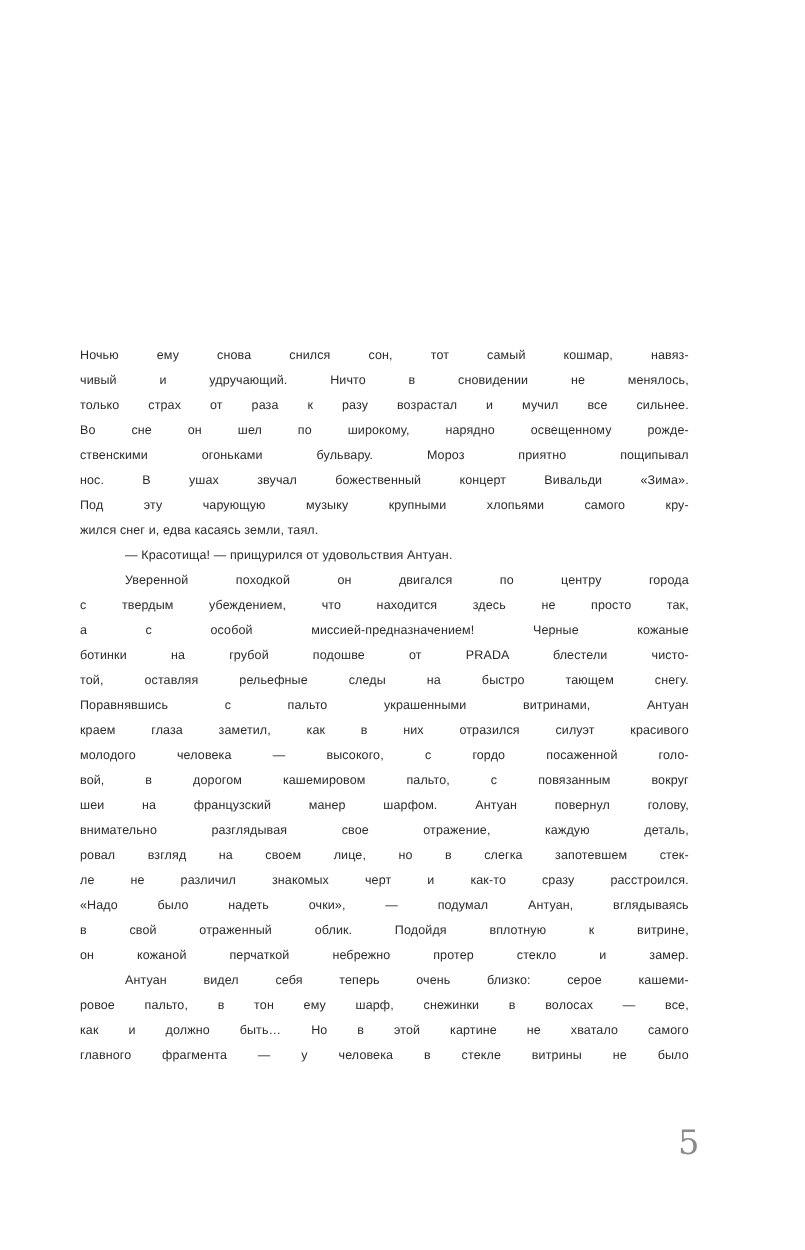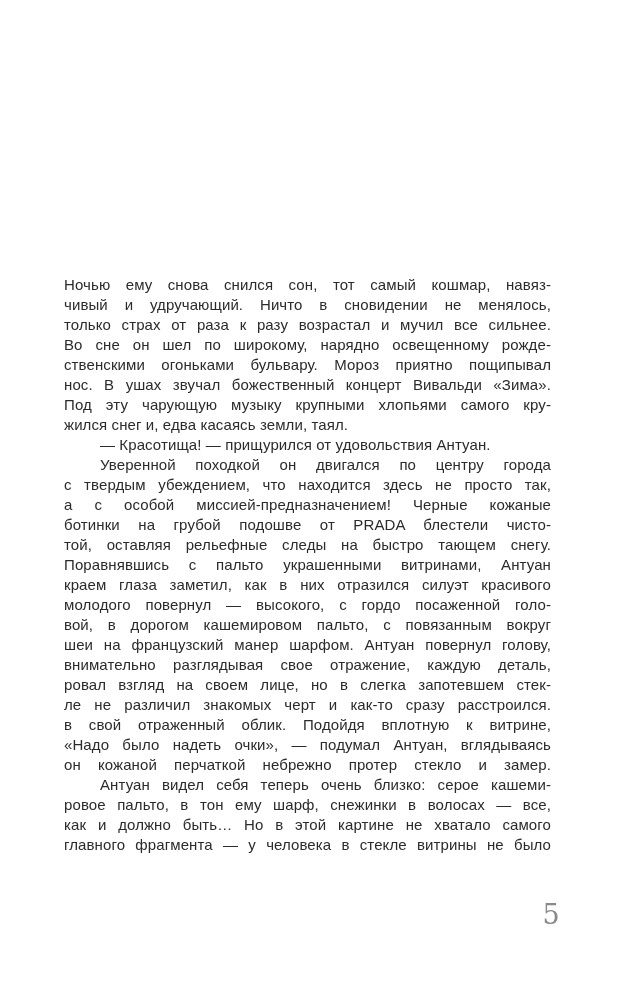--- a/index.html
+++ b/index.html
@@ -15,21 +15,21 @@
     background: var(--bg);
     position: relative;
     overflow: hidden;
     font-family: "Liberation Sans", sans-serif;
   }
   .text-block {
     position: absolute;
     left: 64px;
     top: 275px;
     width: 487px;
-    font-size: 15px;
+    font-size: 10px;
     line-height: 20px;
     color: var(--text);
     letter-spacing: 0.1px;
   }
   .para { margin: 0; padding: 0; }
   .ln {
     text-align: justify;
     text-align-last: justify;
     min-height: 20px;
   }
@@ -69,28 +69,28 @@
   </div>
 
   <div class="para">
     <div class="ln ind">Уверенной походкой он двигался по центру города</div>
     <div class="ln">с твердым убеждением, что находится здесь не просто так,</div>
     <div class="ln">а с особой миссией-предназначением! Черные кожаные</div>
     <div class="ln">ботинки на грубой подошве от PRADA блестели чисто-</div>
     <div class="ln">той, оставляя рельефные следы на быстро тающем снегу.</div>
     <div class="ln">Поравнявшись с пальто украшенными витринами, Антуан</div>
     <div class="ln">краем глаза заметил, как в них отразился силуэт красивого</div>
-    <div class="ln">молодого повернул — высокого, с гордо посаженной голо-</div>
+    <div class="ln">молодого человека — высокого, с гордо посаженной голо-</div>
     <div class="ln">вой, в дорогом кашемировом пальто, с повязанным вокруг</div>
     <div class="ln">шеи на французский манер шарфом. Антуан повернул голову,</div>
     <div class="ln">внимательно разглядывая свое отражение, каждую деталь,</div>
     <div class="ln">ровал взгляд на своем лице, но в слегка запотевшем стек-</div>
     <div class="ln">ле не различил знакомых черт и как-то сразу расстроился.</div>
+    <div class="ln">«Надо было надеть очки», — подумал Антуан, вглядываясь</div>
     <div class="ln">в свой отраженный облик. Подойдя вплотную к витрине,</div>
-    <div class="ln">«Надо было надеть очки», — подумал Антуан, вглядываясь</div>
     <div class="ln">он кожаной перчаткой небрежно протер стекло и замер.</div>
   </div>
 
   <div class="para">
     <div class="ln ind">Антуан видел себя теперь очень близко: серое кашеми-</div>
     <div class="ln">ровое пальто, в тон ему шарф, снежинки в волосах — все,</div>
     <div class="ln">как и должно быть… Но в этой картине не хватало самого</div>
     <div class="ln">главного фрагмента — у человека в стекле витрины не было</div>
   </div>
 

